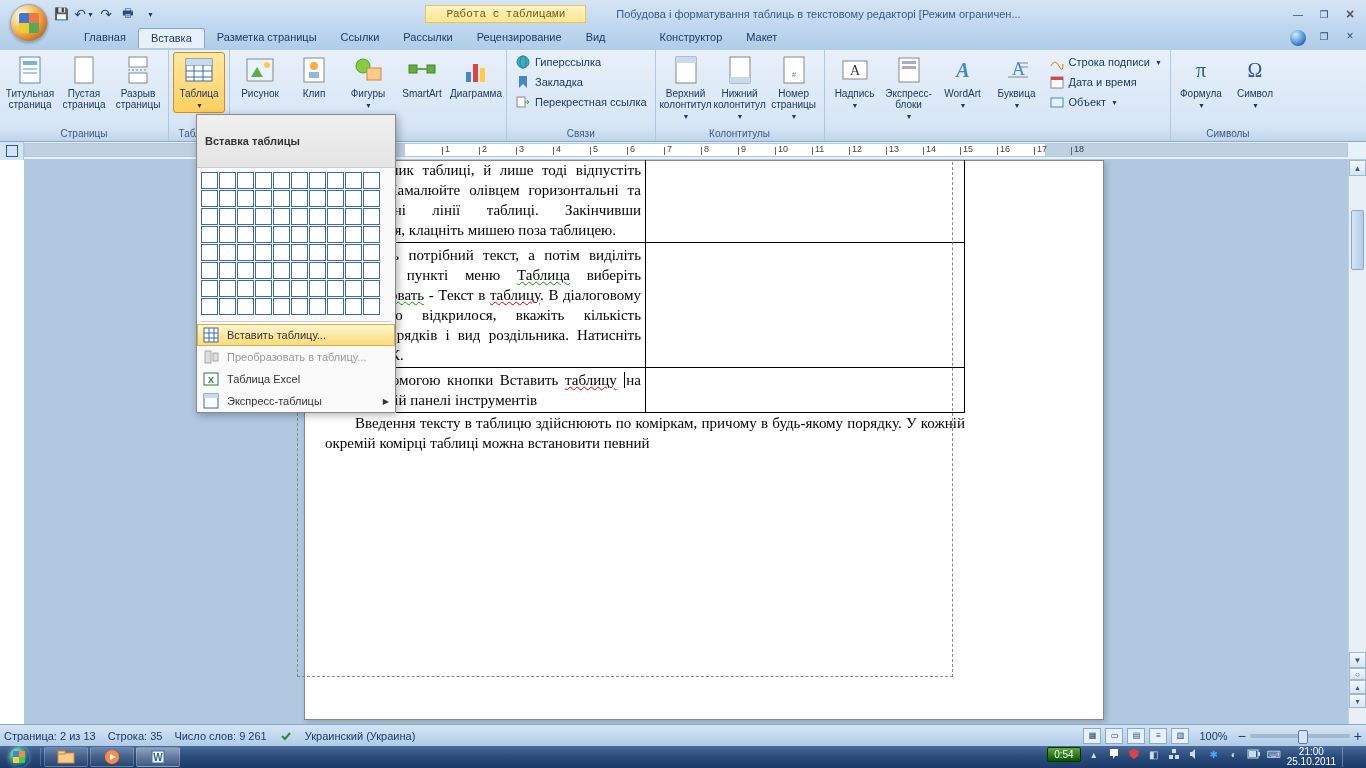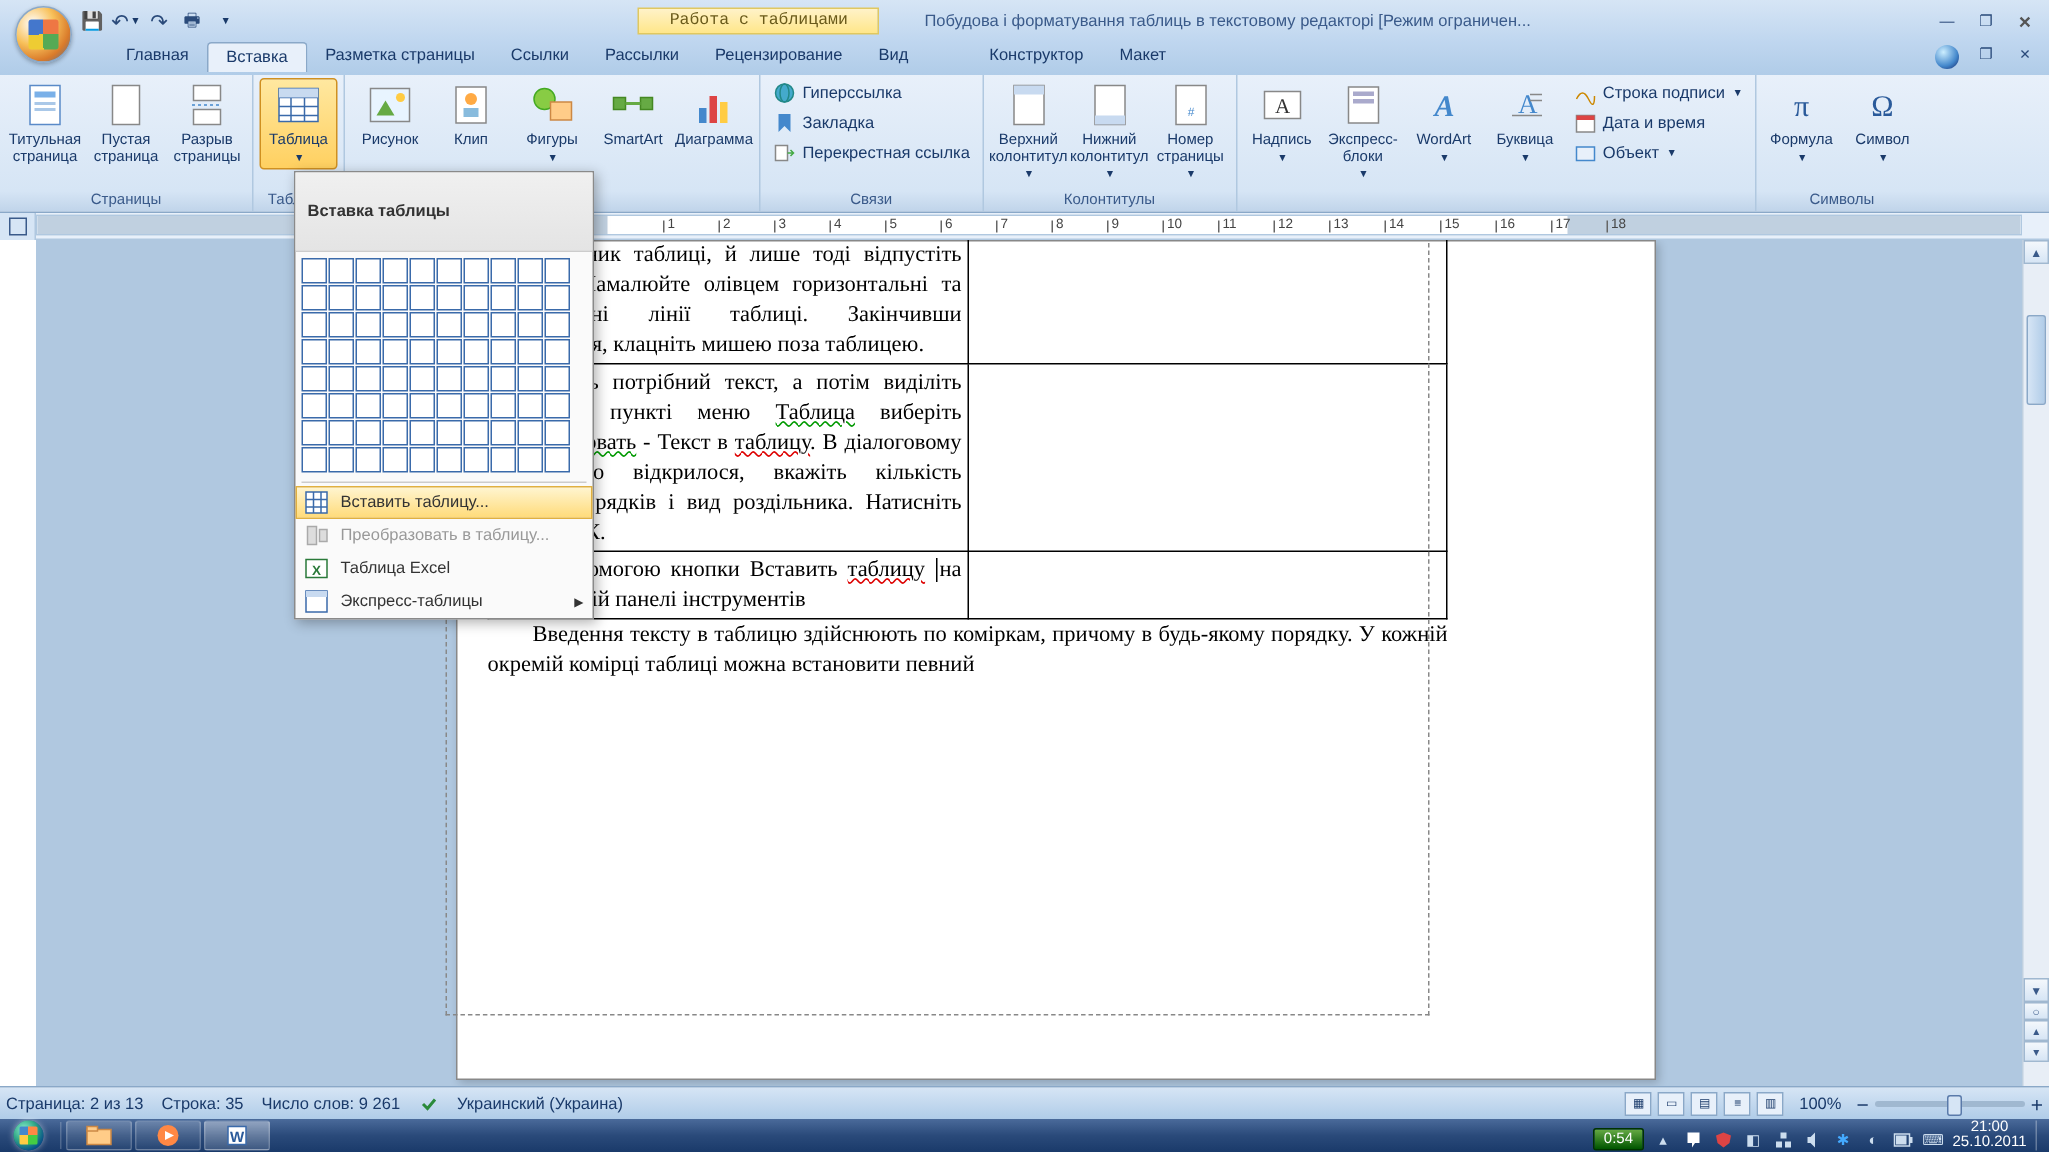--- a/index.html
+++ b/index.html
@@ -87,21 +87,21 @@
 .zoom-slider { width:100px; height:4px; background:#a0b8d0; position:relative; border-radius:2px; }
 .zoom-slider::after { content:""; position:absolute; left:48px; top:-4px; width:8px; height:12px; background:#d6e5f5; border:1px solid #5a7aaa; border-radius:2px; }
 
 
 .taskbar { position:absolute; bottom:0; left:0; right:0; height:22px; background:linear-gradient(to bottom,#4a6a9a 0%,#2a4a7a 50%,#1a3a6a); display:flex; align-items:center; }
 .start-btn { width:38px; height:22px; display:flex; align-items:center; justify-content:center; }
 .start-orb { width:20px; height:20px; border-radius:50%; background:radial-gradient(circle at 35% 30%, #8ec,#3a8 40%,#048 80%); box-shadow:0 0 4px rgba(255,255,255,.5); position:relative; }
 .start-orb::after { content:""; position:absolute; inset:4px; background: conic-gradient(#f84 0 25%,#4c4 0 50%,#fc4 0 75%,#48c 0); border-radius:1px; }
 .task-btn { width:44px; height:20px; margin:0 1px; background:linear-gradient(to bottom,rgba(255,255,255,.2),rgba(255,255,255,.05)); border:1px solid rgba(255,255,255,.2); border-radius:2px; display:flex; align-items:center; justify-content:center; }
 .task-btn.active { background:linear-gradient(to bottom,rgba(255,255,255,.4),rgba(255,255,255,.15)); }
-.tray { margin-left:auto; display:flex; align-items:flex-end; gap:6px; padding-right:1px; color:#fff; font-size:10px; }
+.tray { margin-left:auto; display:flex; align-items:flex-start; gap:6px; padding-right:16px; color:#fff; font-size:10px; }
 .tray-time { text-align:center; line-height:10px; }
 .kb-ind { background:linear-gradient(to bottom,#6a4,#050); border:1px solid #030; padding:1px 6px; color:#fff; font-size:10px; border-radius:2px; }
 .tray-icon { width:14px; height:14px; display:flex; align-items:center; justify-content:center; color:#cde; }
 
 
 .i-save::before{content:"💾";font-size:12px;}
 .i-undo::before{content:"↶";font-size:14px;}
 .i-redo::before{content:"↷";font-size:14px;}
 .i-print::before{content:"🖶";font-size:12px;}
 svg { display:block; }

